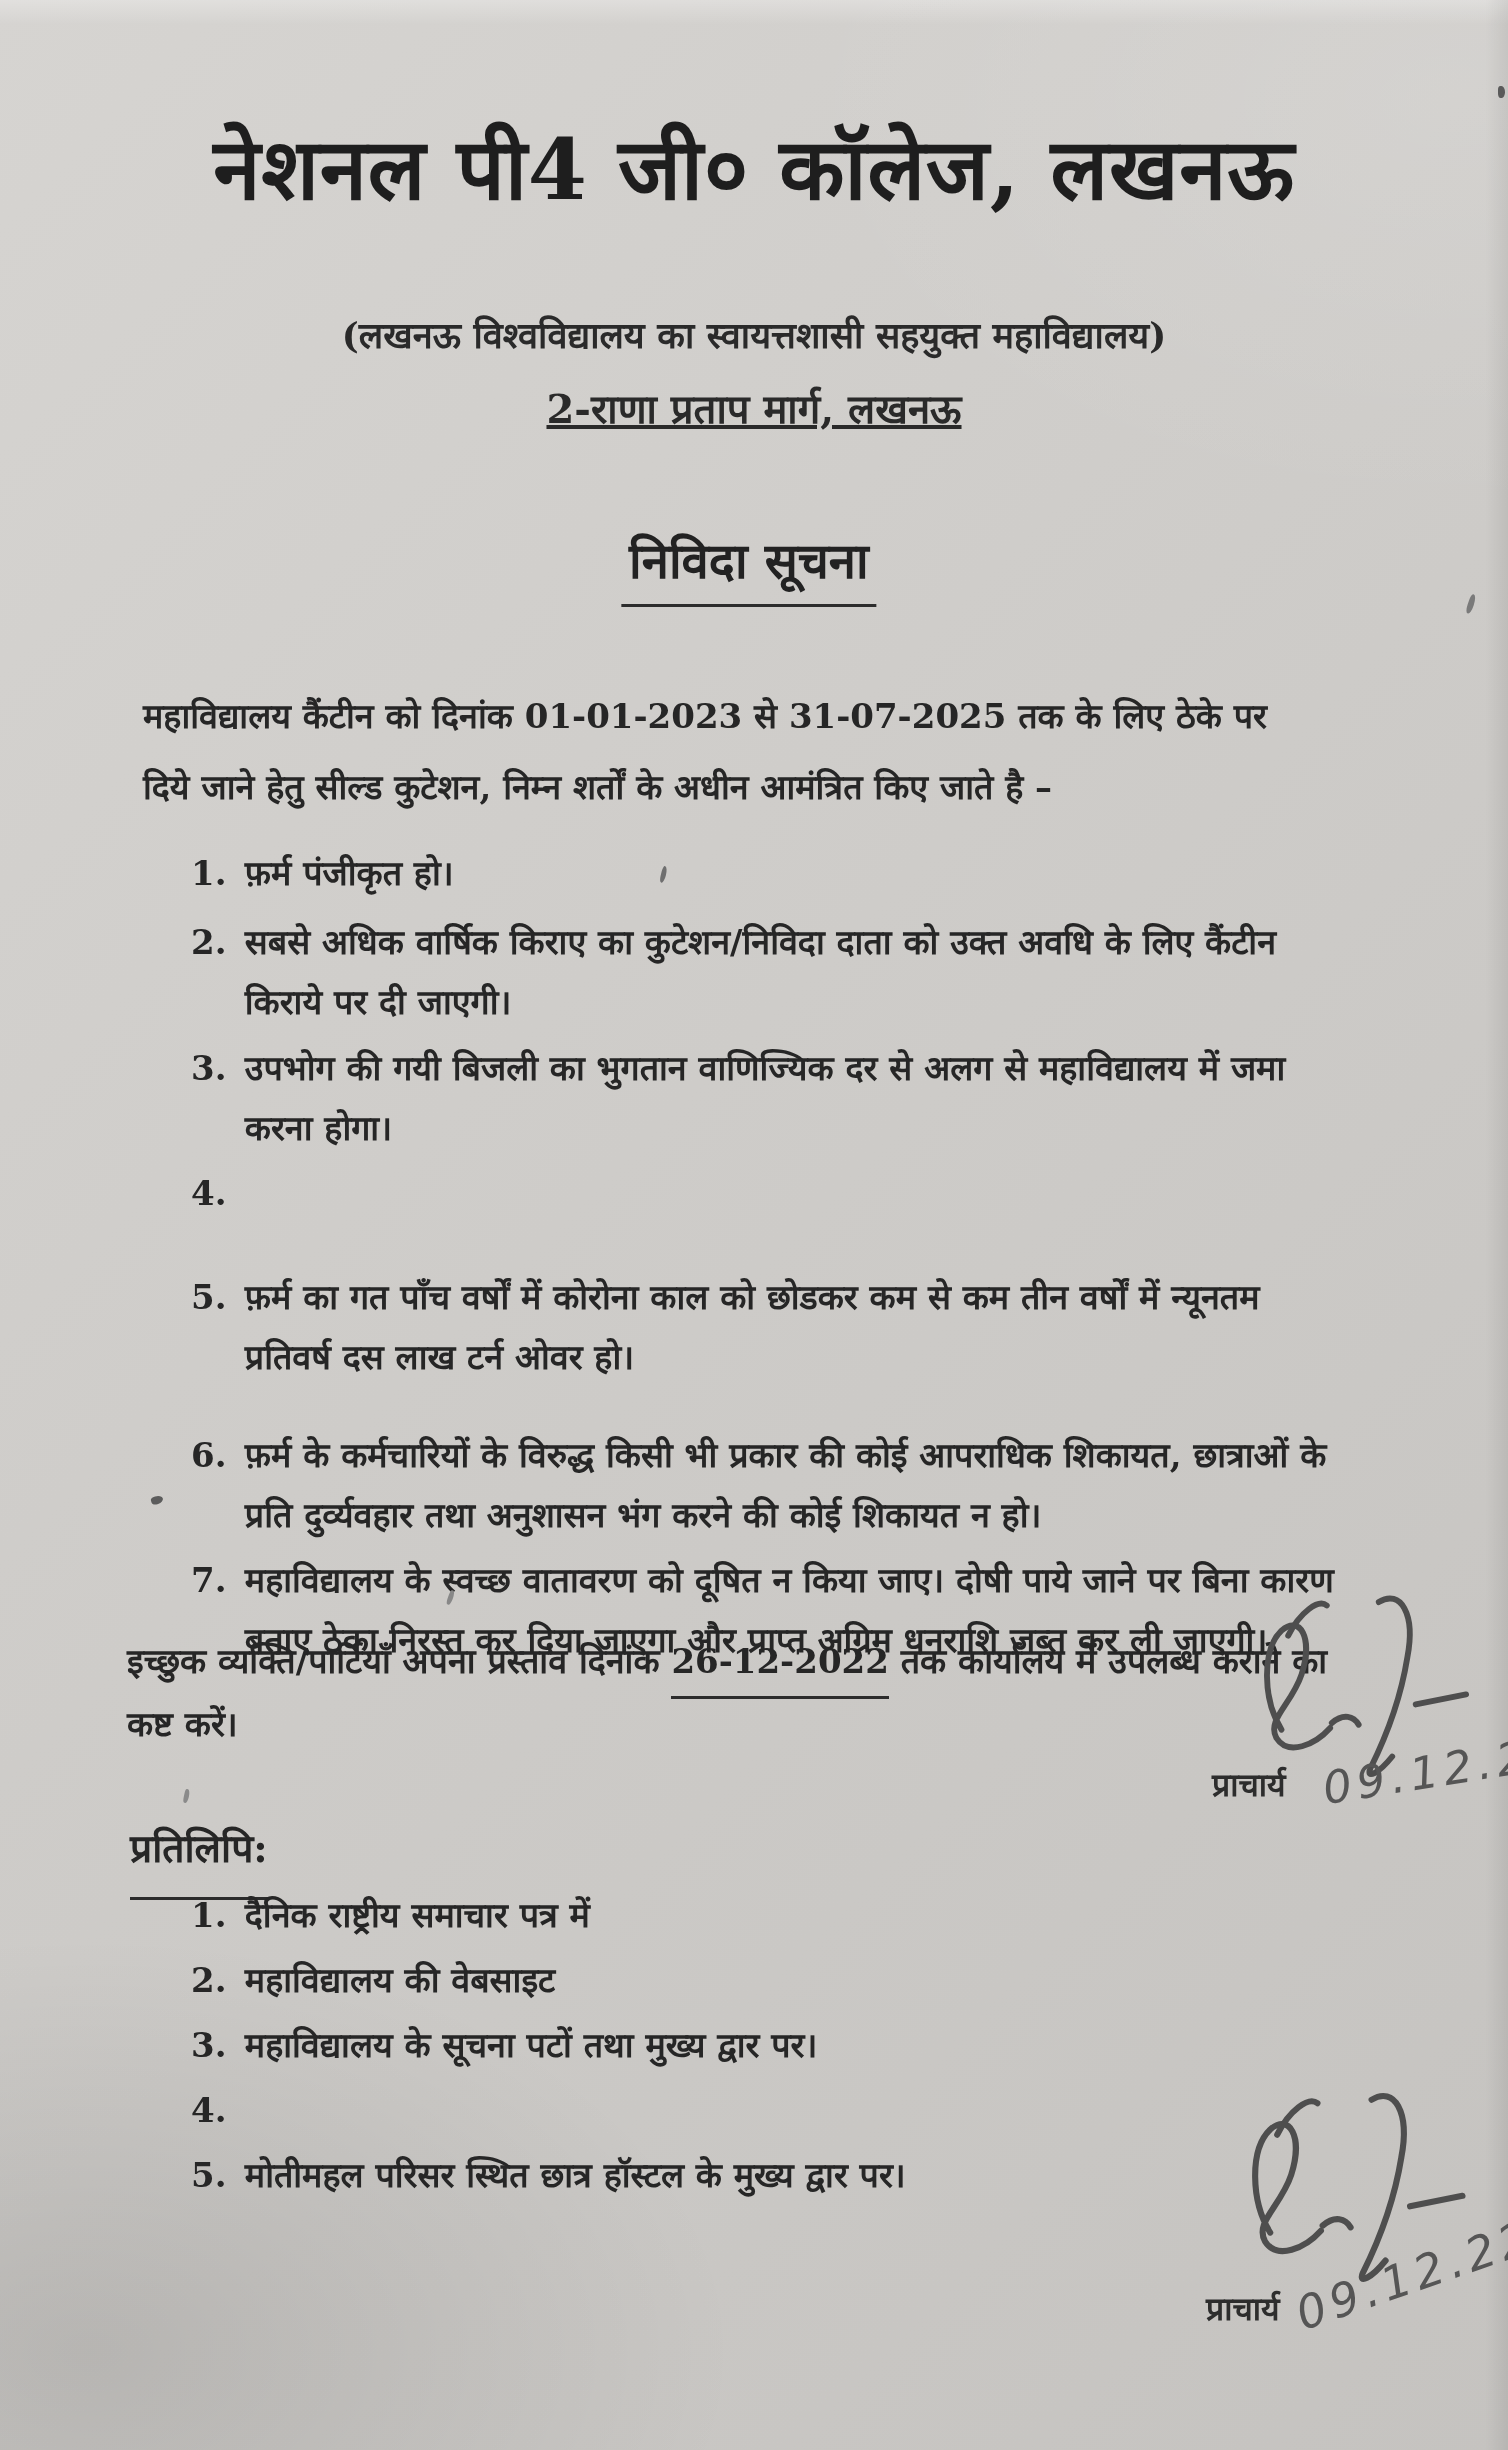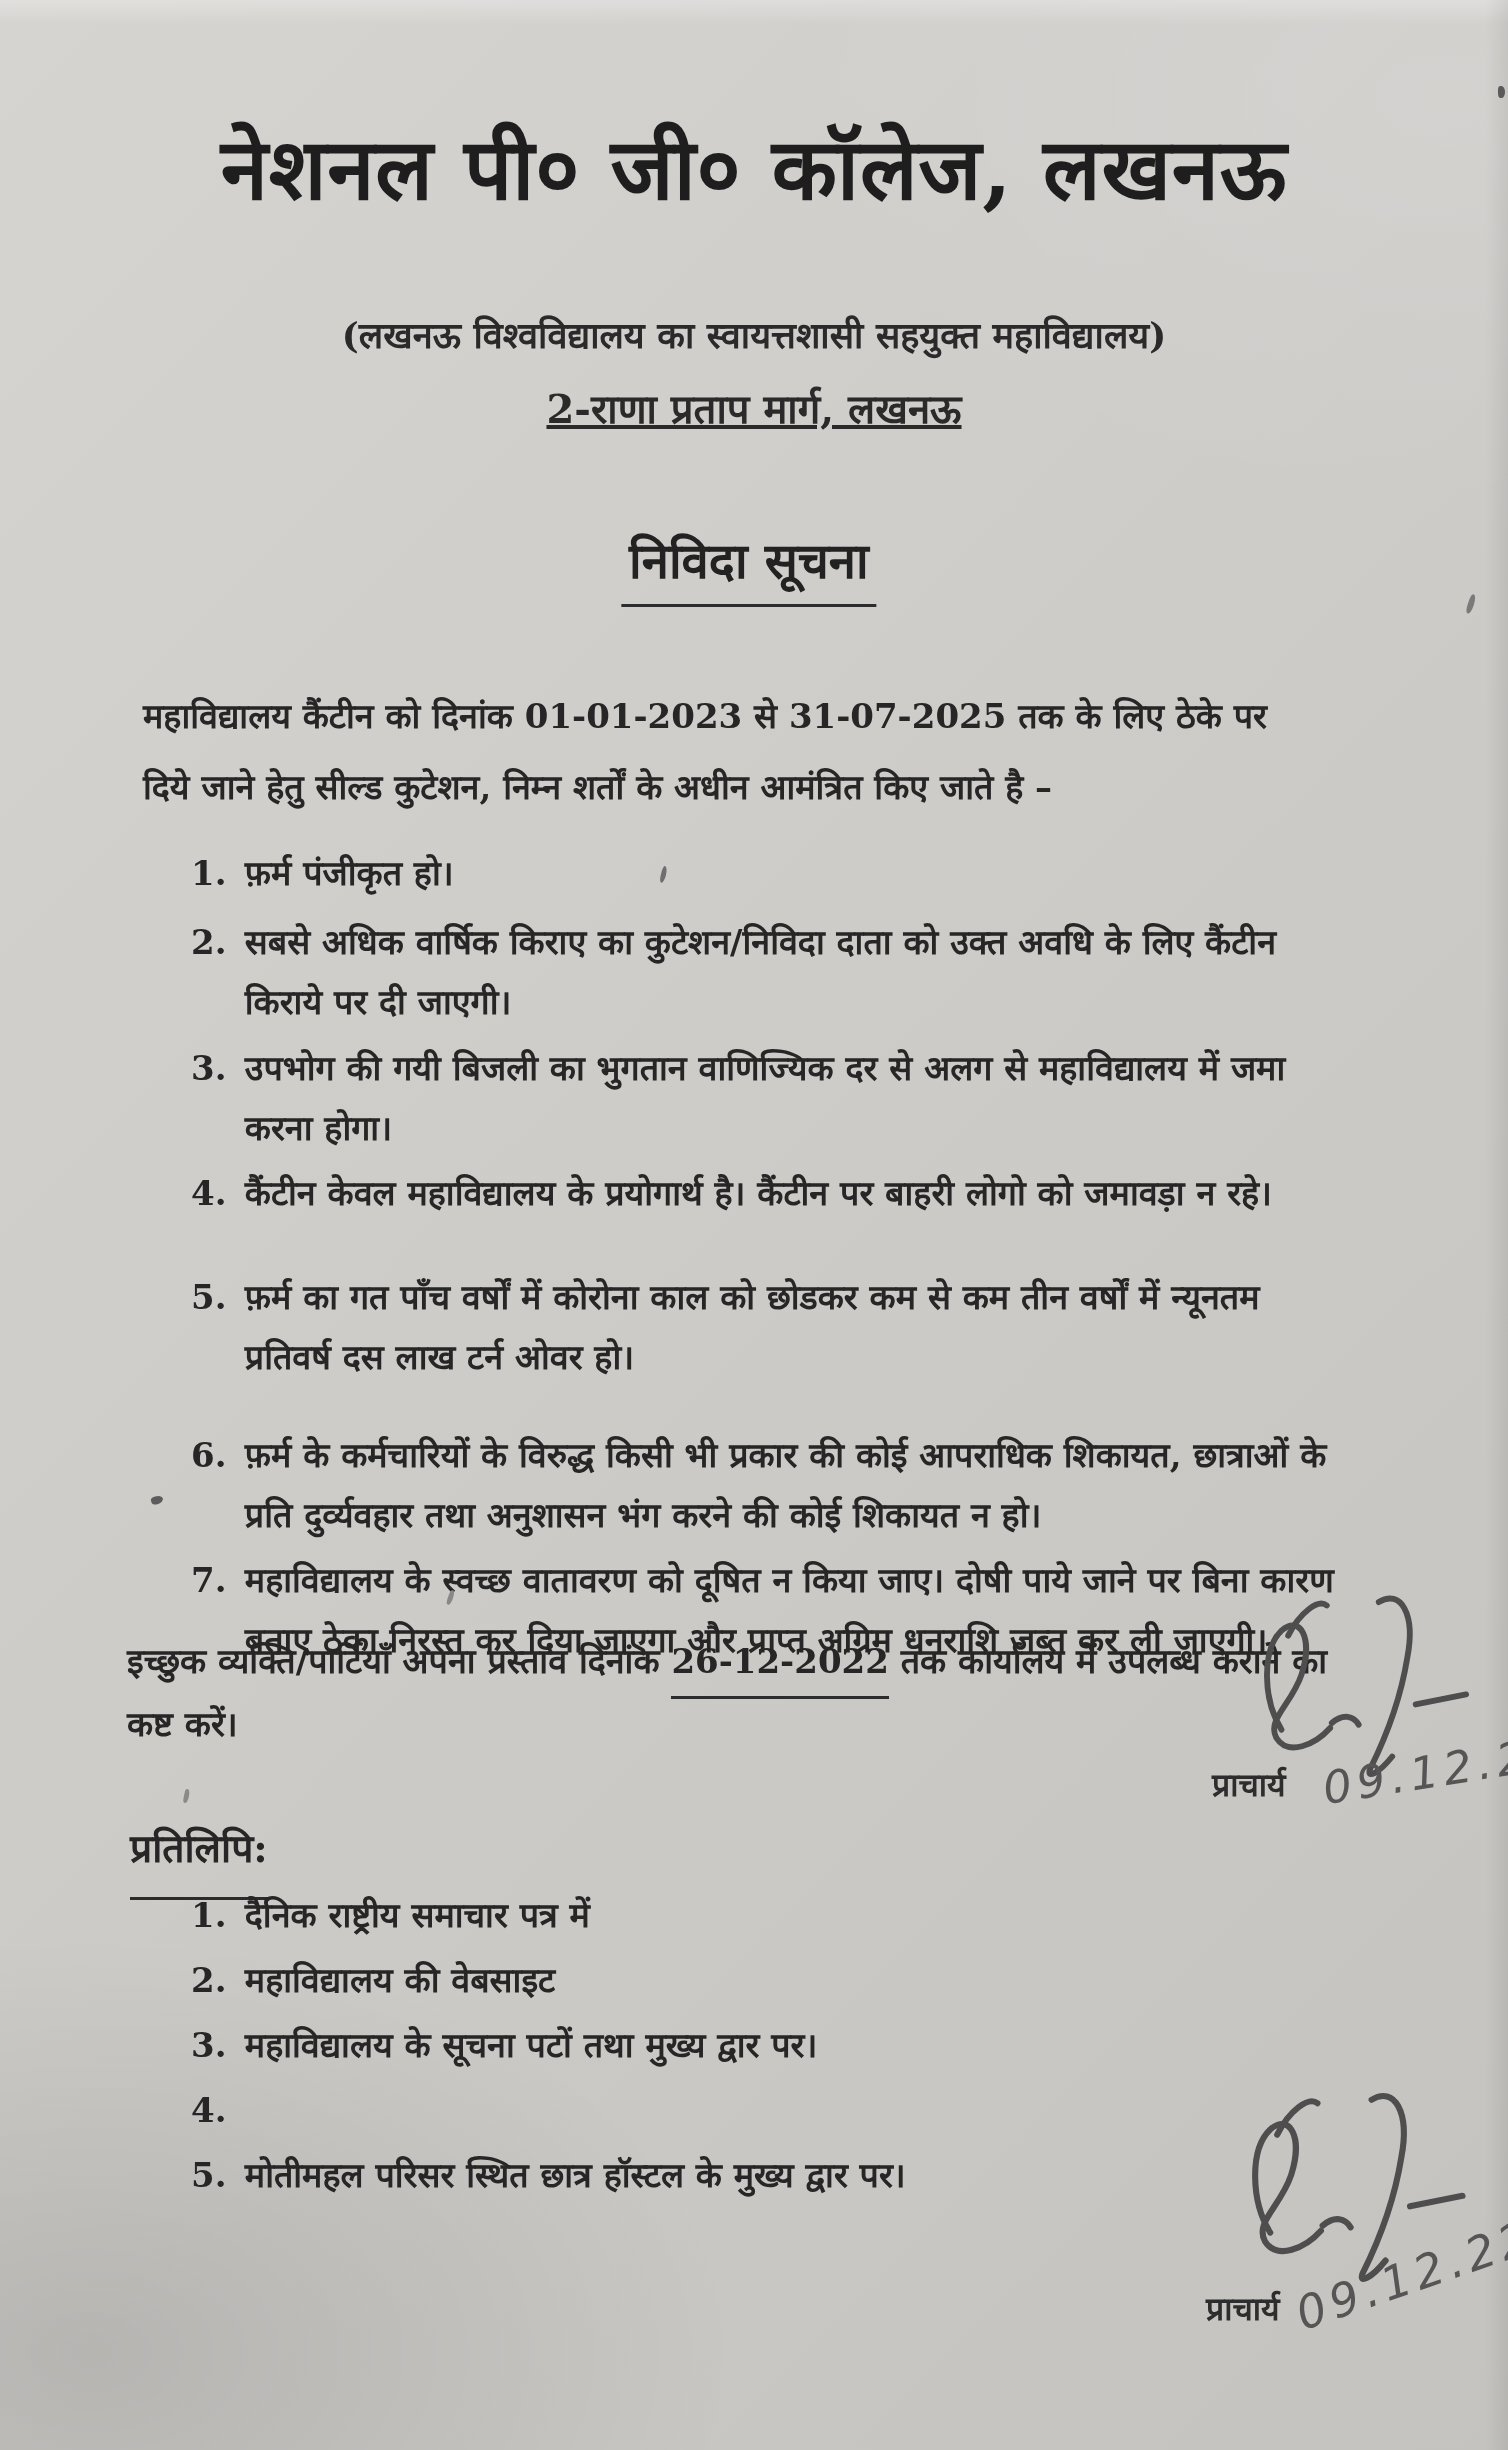--- a/index.html
+++ b/index.html
@@ -66,21 +66,21 @@
   .speck.s3{left:151px;top:1496px;width:12.4px;height:7.7px;transform:rotate(-18deg);background:#5c5c5c;}
   .speck.s4{left:184px;top:1789px;width:4.6px;height:14px;transform:rotate(12deg);background:#8a8a8a;}
   .speck.s5{left:1498px;top:86px;width:7px;height:12.4px;background:#5a5a5a;}
   .speck.s6{left:448px;top:1590px;width:4.6px;height:15.4px;transform:rotate(20deg);background:#888;}
 </style>
 </head>
 <body>
 
 <div class="page">
 
-  <div class="abs centered college-name">नेशनल पी० जी० कॉलेज, लखनऊ</div>
+  <div class="abs centered college-name">नेशनल पी4 जी० कॉलेज, लखनऊ</div>
   <div class="abs centered affiliation">(लखनऊ विश्वविद्यालय का स्वायत्तशासी सहयुक्त महाविद्यालय)</div>
   <div class="abs centered address">2-राणा प्रताप मार्ग, लखनऊ</div>
 
   <div class="abs notice-title">निविदा सूचना</div>
 
   <div class="abs intro">महाविद्यालय कैंटीन को दिनांक 01-01-2023 से 31-07-2025 तक के लिए ठेके पर दिये जाने हेतु सील्ड कुटेशन, निम्न शर्तों के अधीन आमंत्रित किए जाते है –</div>
 
   <ol class="abs terms">
     <li>
       <span class="num">1.</span>
@@ -89,21 +89,20 @@
     <li>
       <span class="num">2.</span>
       <span class="txt">सबसे अधिक वार्षिक किराए का कुटेशन/निविदा दाता को उक्त अवधि के लिए कैंटीन किराये पर दी जाएगी।</span>
     </li>
     <li>
       <span class="num">3.</span>
       <span class="txt">उपभोग की गयी बिजली का भुगतान वाणिज्यिक दर से अलग से महाविद्यालय में जमा करना होगा।</span>
     </li>
     <li>
       <span class="num">4.</span>
-      <span class="txt">कैंटीन केवल महाविद्यालय के प्रयोगार्थ है। कैंटीन पर बाहरी लोगो को जमावड़ा न रहे।</span>
     </li>
     <li>
       <span class="num">5.</span>
       <span class="txt">फ़र्म का गत पाँच वर्षों में कोरोना काल को छोडकर कम से कम तीन वर्षों में न्यूनतम प्रतिवर्ष दस लाख टर्न ओवर हो।</span>
     </li>
     <li>
       <span class="num">6.</span>
       <span class="txt">फ़र्म के कर्मचारियों के विरुद्ध किसी भी प्रकार की कोई आपराधिक शिकायत, छात्राओं के प्रति दुर्व्यवहार तथा अनुशासन भंग करने की कोई शिकायत न हो।</span>
     </li>
     <li>

